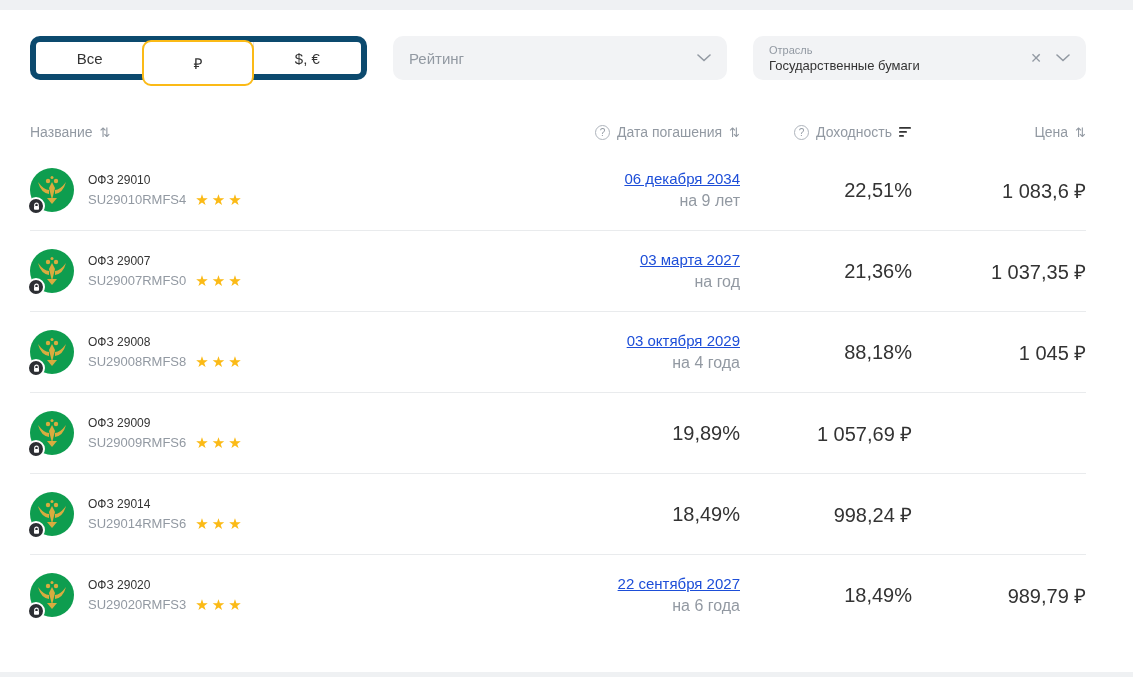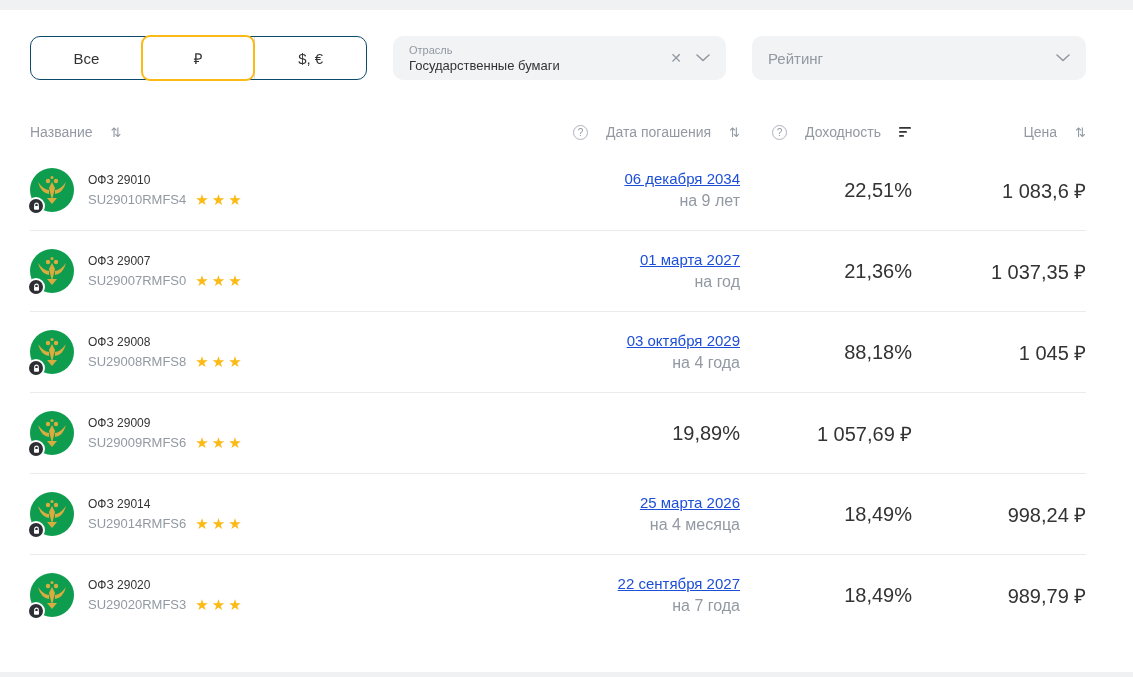--- a/index.html
+++ b/index.html
@@ -9,21 +9,21 @@
     font-family: "Liberation Sans", sans-serif; color: var(--text-dark, #333);
   }
   .top-strip { height: 10px; background: #eff1f3; }
   .bottom-strip { position: absolute; left: 0; bottom: 0; width: 100%; height: 5px; background: #eff1f3; }
   .content { padding: 26px 47px 0 30px; }
 
   
   .filter-bar { display: flex; align-items: center; }
   .segmented {
     display: flex; width: 337px; height: 44px; background: #fff;
-    border: 1px solid #0c4a6e; border-radius: 10px;
+    border: 6px solid #0c4a6e; border-radius: 10px;
   }
   .seg {
     flex: 1; border: none; background: transparent; cursor: pointer;
     font-family: inherit; font-size: 15px; color: #333;
     display: flex; align-items: center; justify-content: center; position: relative;
   }
   .seg + .seg { border-left: 1px solid #dcdfe3; }
   .seg.selected {
     border: 2px solid var(--accent-yellow, #fbba16) !important;
     border-radius: 9px; margin: -2px -1px; z-index: 2; background: #fff; height: 46px;
@@ -50,21 +50,21 @@
     margin-left: 9px;
   }
   .link { color: var(--link-blue, #3b82d9); font-size: 14px; text-decoration: none; cursor: pointer; }
   .link-reset { margin-left: 28px; }
   .link-all { margin-left: auto; }
 
   
   .table { margin-top: 44px; }
   .thead, .row { display: grid; grid-template-columns: 1fr 240px 172px 174px; align-items: center; }
   .thead { color: var(--text-gray, #9299a2); font-size: 14px; padding-bottom: 10px; }
-  .th { display: inline-flex; align-items: center; gap: 18px; cursor: pointer; }
+  .th { display: inline-flex; align-items: center; gap: 7px; cursor: pointer; }
   .cell-right { justify-self: end; text-align: right; }
   .sort-icon { font-size: 13px; color: #9299a2; line-height: 1; }
   .help-icon {
     width: 15px; height: 15px; border-radius: 50%; border: 1.5px solid #aeb4bc;
     color: #9299a2; font-size: 10px; display: inline-flex; align-items: center; justify-content: center;
     flex: none; cursor: pointer;
   }
   .row { padding: 18px 0; cursor: pointer; }
   .row + .row { border-top: 1px solid var(--divider, #e9ebed); }
   .name-cell { display: flex; align-items: center; gap: 14px; }
@@ -89,35 +89,35 @@
 
 <div class="content">
 
   <div class="filter-bar">
     <div class="segmented">
       <button class="seg">Все</button>
       <button class="seg selected">₽</button>
       <button class="seg">$, €</button>
     </div>
 
+    <div class="dropdown dd-rating">
+      <div class="dd-placeholder">Рейтинг</div>
+      <span class="chevron">
+        <svg width="14" height="8" viewBox="0 0 14 8">
+            <path d="M1 1l6 5.5L13 1" fill="none" stroke="#9299a2" stroke-width="1.6" stroke-linecap="round"></path>
+          </svg>
+      </span>
+    </div>
+
     <div class="dropdown dd-industry">
       <div class="dd-texts">
         <div class="dd-label">Отрасль</div>
         <div class="dd-value">Государственные бумаги</div>
       </div>
       <span class="icon-clear">✕</span>
-      <span class="chevron">
-        <svg width="14" height="8" viewBox="0 0 14 8">
-            <path d="M1 1l6 5.5L13 1" fill="none" stroke="#9299a2" stroke-width="1.6" stroke-linecap="round"></path>
-          </svg>
-      </span>
-    </div>
-
-    <div class="dropdown dd-rating">
-      <div class="dd-placeholder">Рейтинг</div>
       <span class="chevron">
         <svg width="14" height="8" viewBox="0 0 14 8">
             <path d="M1 1l6 5.5L13 1" fill="none" stroke="#9299a2" stroke-width="1.6" stroke-linecap="round"></path>
           </svg>
       </span>
     </div>
   </div>
 
 
   <div class="table">
@@ -213,21 +213,21 @@
       </div>
       <div>
         <div class="bond-name">ОФЗ 29007</div>
         <div class="bond-sub">
           <span class="bond-ticker">SU29007RMFS0</span>
           <span class="stars">★★★</span>
         </div>
       </div>
     </div>
     <div class="cell-right">
-      <div class="date-main">01 марта 2027</div>
+      <div class="date-main">03 марта 2027</div>
       <div class="date-term">на год</div>
     </div>
     <div class="cell-right yield-val">21,36%</div>
     <div class="cell-right price-val">1 037,35 ₽</div>
   </div>
 
   <div class="row">
     <div class="name-cell">
       <div class="logo-wrap">
         <svg viewBox="0 0 44 44" width="44" height="44">
@@ -322,24 +322,20 @@
         </span>
       </div>
       <div>
         <div class="bond-name">ОФЗ 29014</div>
         <div class="bond-sub">
           <span class="bond-ticker">SU29014RMFS6</span>
           <span class="stars">★★★</span>
         </div>
       </div>
     </div>
-    <div class="cell-right">
-      <div class="date-main">25 марта 2026</div>
-      <div class="date-term">на 4 месяца</div>
-    </div>
     <div class="cell-right yield-val">18,49%</div>
     <div class="cell-right price-val">998,24 ₽</div>
   </div>
 
   <div class="row">
     <div class="name-cell">
       <div class="logo-wrap">
         <svg viewBox="0 0 44 44" width="44" height="44">
           <circle cx="22" cy="22" r="22" fill="#0E9D4F"></circle>
           <g fill="#D9AC3F">
@@ -362,21 +358,21 @@
       <div>
         <div class="bond-name">ОФЗ 29020</div>
         <div class="bond-sub">
           <span class="bond-ticker">SU29020RMFS3</span>
           <span class="stars">★★★</span>
         </div>
       </div>
     </div>
     <div class="cell-right">
       <div class="date-main">22 сентября 2027</div>
-      <div class="date-term">на 7 года</div>
+      <div class="date-term">на 6 года</div>
     </div>
     <div class="cell-right yield-val">18,49%</div>
     <div class="cell-right price-val">989,79 ₽</div>
   </div>
 </div>
   </div>
 </div>
 
 <div class="bottom-strip"></div>
 

